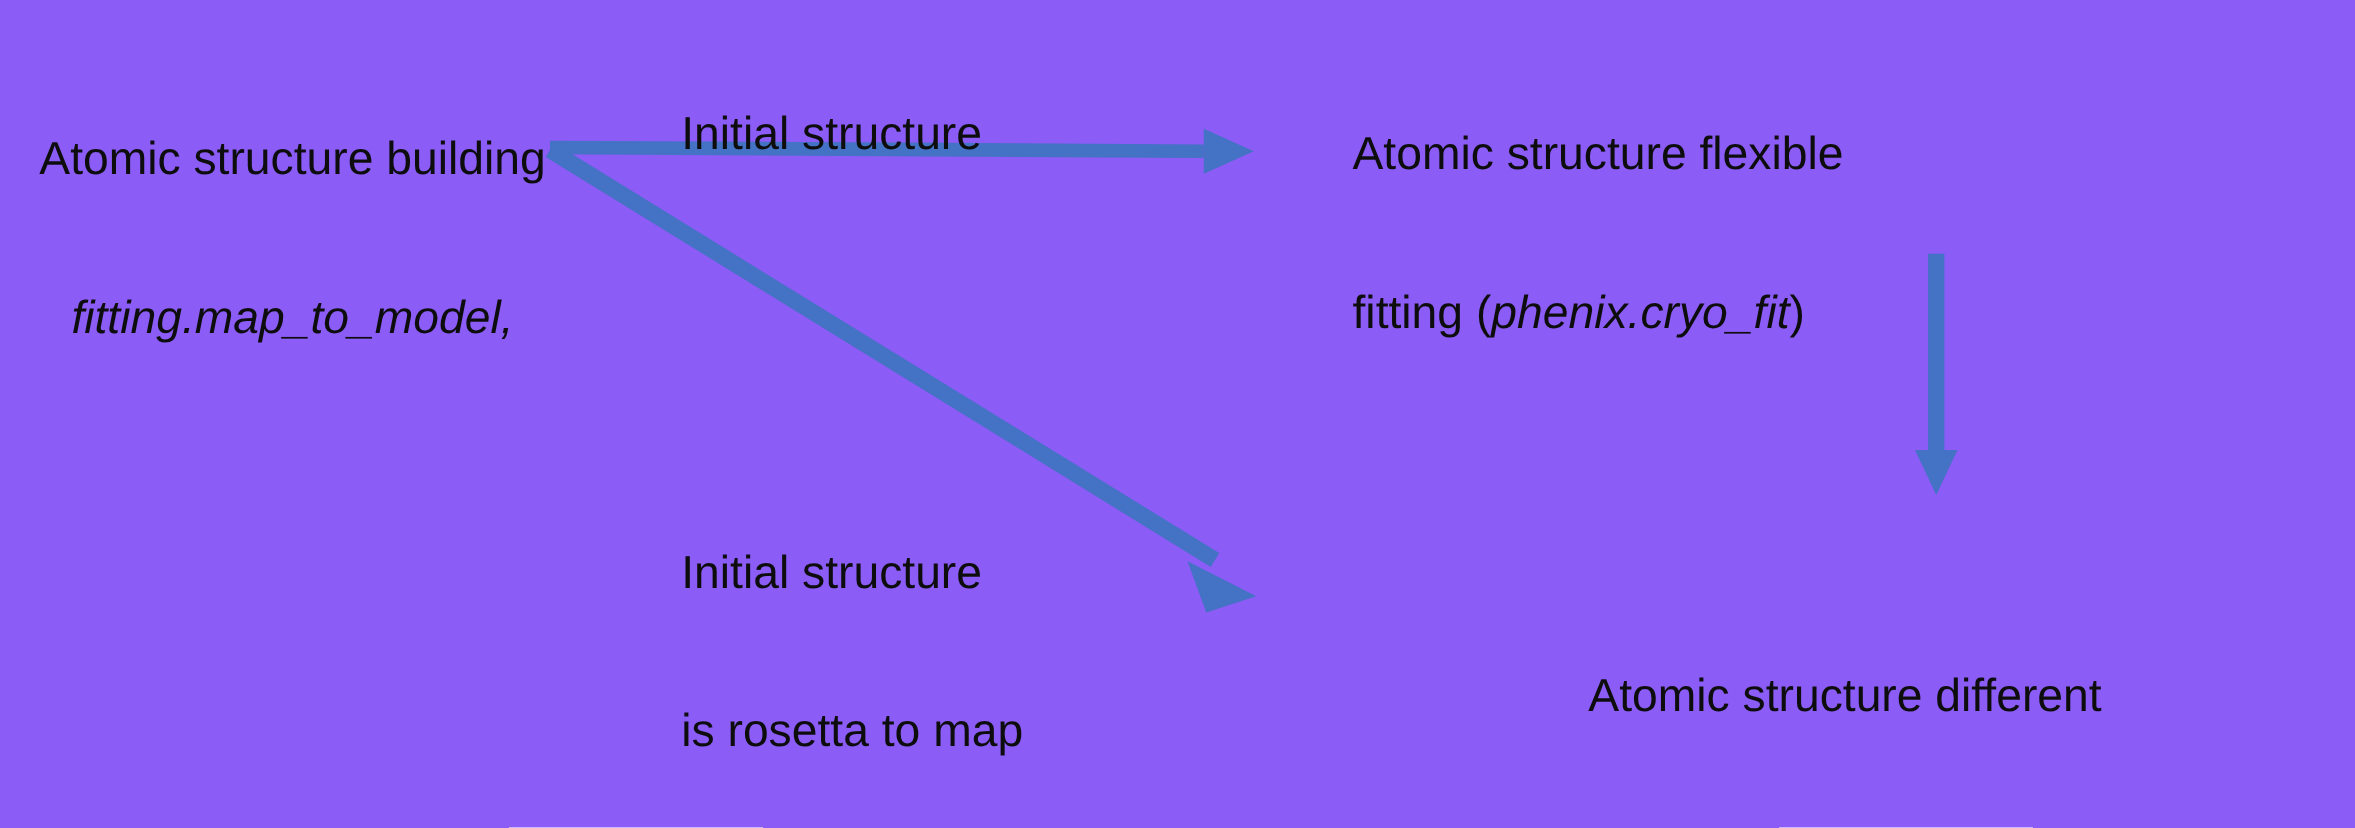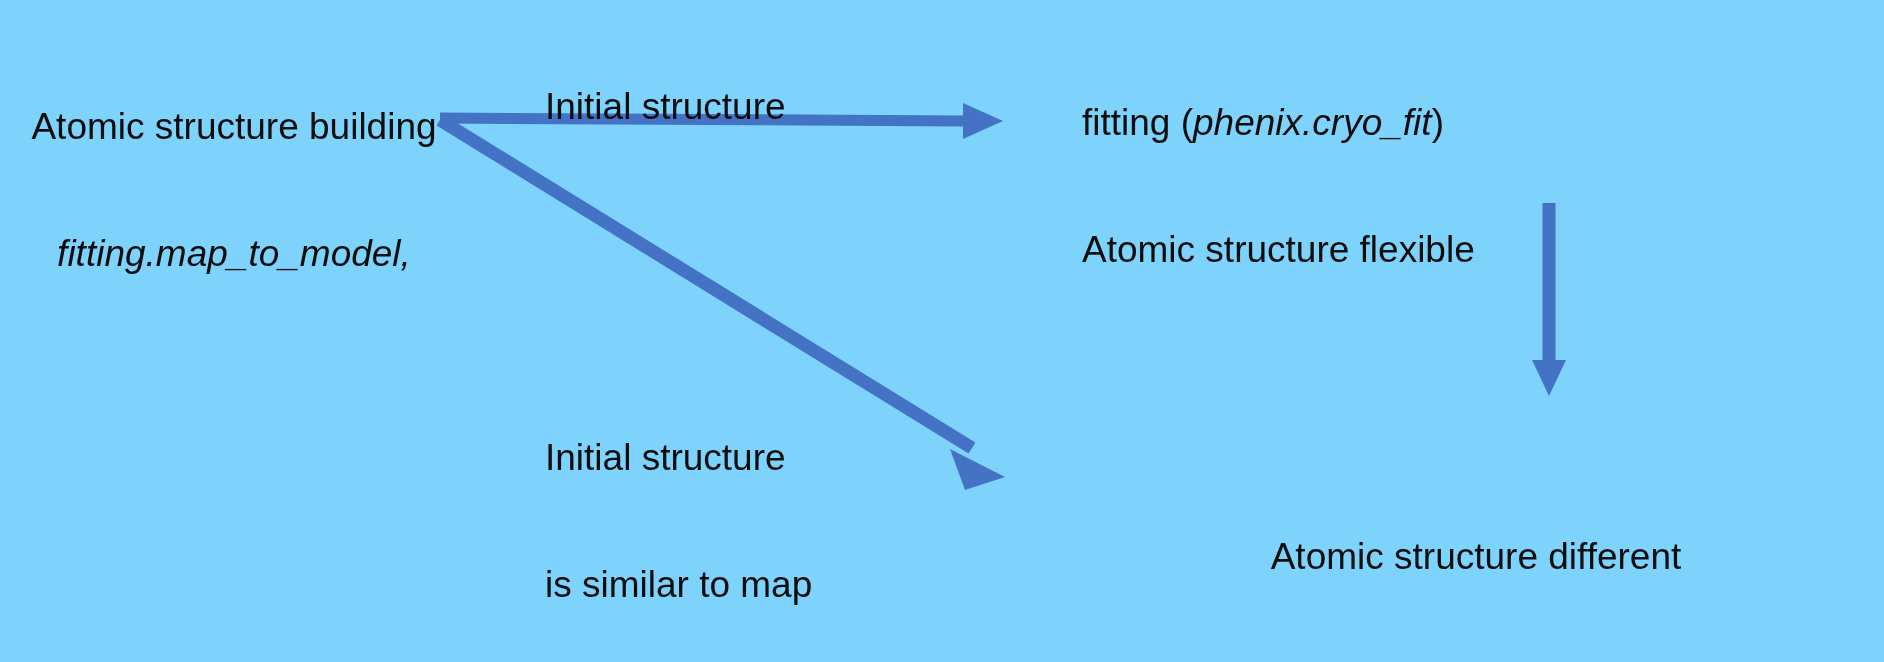--- a/index.html
+++ b/index.html
@@ -8,21 +8,21 @@
     background: #ffffff;
   }
   body {
     font-family: "Liberation Sans", sans-serif;
     color: #000000;
   }
   #canvas {
     position: relative;
     width: 1884px;
     height: 662px;
-    background: #7dd3fc;
+    background: #8b5cf6;
     overflow: hidden;
   }
   .node {
     position: absolute;
     line-height: 1.14;
     color: #0d0d0d;
     white-space: pre-wrap;
   }
   .node .ln { display: block; }
   .mono-ital { font-style: italic; }
@@ -107,26 +107,26 @@
     <span class="ln">Atomic structure building</span>
     <span class="ln mono-ital">fitting.map_to_model,</span>
   </div>
 
   <div class="node" id="label-different">
     <span class="ln">Initial structure</span>
   </div>
 
   <div class="node" id="label-similar">
     <span class="ln">Initial structure</span>
-    <span class="ln">is similar to map</span>
+    <span class="ln">is rosetta to map</span>
   </div>
 
   <div class="node" id="node-flexible-fitting">
+    <span class="ln">Atomic structure flexible</span>
     <span class="ln"><span>fitting (</span><span class="mono-ital">phenix.cryo_fit</span><span>)</span></span>
-    <span class="ln">Atomic structure flexible</span>
   </div>
 
   <div class="node" id="node-refinement">
     <span class="ln">Atomic structure different</span>
     
   </div>
 
 </div>
 
 </body></html>

